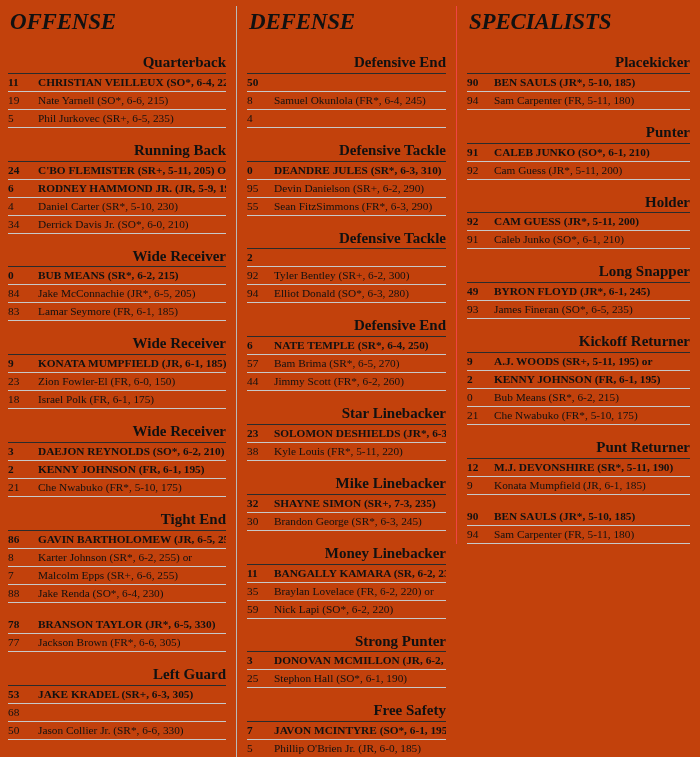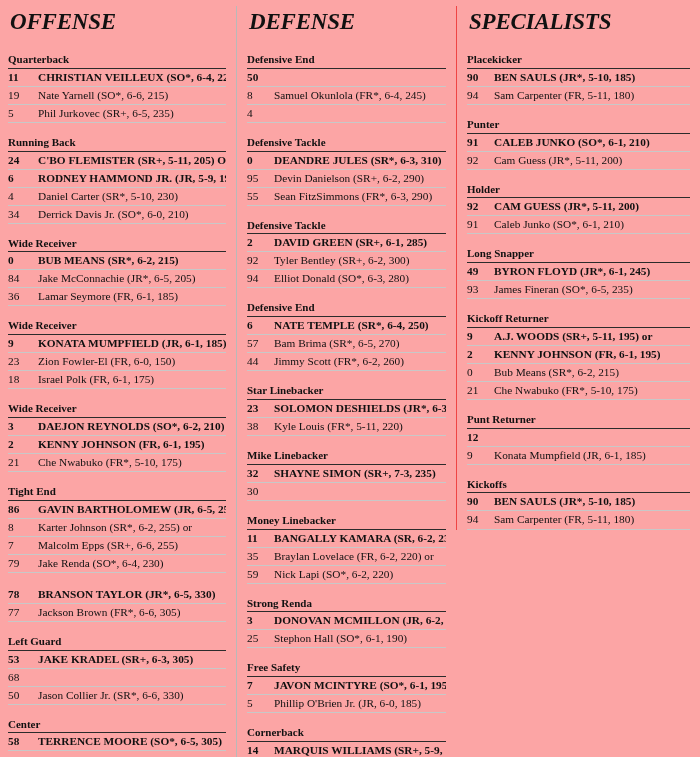--- a/index.html
+++ b/index.html
@@ -6,21 +6,21 @@
   body{
     width:700px;height:757px;
     background:#f2f2f0;
     font-family:"Liberation Serif","DejaVu Serif",serif;
     color:#111;
     overflow:hidden;
   }
   .page{
     position:relative;
     width:700px;height:757px;
-    background:#fca5a5;
+    background:#c2410c;
     box-sizing:border-box;
     padding:6px 8px 0 8px;
   }
   .columns{
     display:flex;
     align-items:flex-start;
     height:751px;
   }
   .col{
     box-sizing:border-box;
@@ -37,25 +37,26 @@
     letter-spacing:-0.2px;
     line-height:1;
     margin:4px 0 20px 2px;
   }
 
   .group{margin-bottom:13px;}
   .group:last-child{margin-bottom:0;}
 
   .pos-name{
     font-weight:bold;
-    font-size:11px;
+    font-size:15px;
     line-height:1.25;
     padding-bottom:1px;
     border-bottom:1.6px solid #2b2b2b;
     margin-bottom:0;
+    text-align:right;
   }
 
   .row{
     display:flex;
     align-items:baseline;
     font-size:11.3px;
     line-height:1.33;
     padding:1px 0 1px 0;
     border-bottom:1px solid #c8c8c8;
     white-space:nowrap;
@@ -118,21 +119,21 @@
           <div class="pos-name">Wide Receiver</div>
           <div class="row starter">
             <span class="num">0</span>
             <span class="player">BUB MEANS (SR*, 6-2, 215)</span>
           </div>
           <div class="row">
             <span class="num">84</span>
             <span class="player">Jake McConnachie (JR*, 6-5, 205)</span>
           </div>
           <div class="row">
-            <span class="num">36</span>
+            <span class="num">83</span>
             <span class="player">Lamar Seymore (FR, 6-1, 185)</span>
           </div>
         </div>
         <div class="group">
           <div class="pos-name">Wide Receiver</div>
           <div class="row starter">
             <span class="num">9</span>
             <span class="player">KONATA MUMPFIELD (JR, 6-1, 185)</span>
           </div>
           <div class="row">
@@ -167,21 +168,21 @@
           </div>
           <div class="row">
             <span class="num">8</span>
             <span class="player">Karter Johnson (SR*, 6-2, 255) or</span>
           </div>
           <div class="row">
             <span class="num">7</span>
             <span class="player">Malcolm Epps (SR+, 6-6, 255)</span>
           </div>
           <div class="row">
-            <span class="num">79</span>
+            <span class="num">88</span>
             <span class="player">Jake Renda (SO*, 6-4, 230)</span>
           </div>
         </div>
         <div class="group">
           <div class="row starter">
             <span class="num">78</span>
             <span class="player">BRANSON TAYLOR (JR*, 6-5, 330)</span>
           </div>
           <div class="row">
             <span class="num">77</span>
@@ -237,21 +238,20 @@
           </div>
           <div class="row">
             <span class="num">55</span>
             <span class="player">Sean FitzSimmons (FR*, 6-3, 290)</span>
           </div>
         </div>
         <div class="group">
           <div class="pos-name">Defensive Tackle</div>
           <div class="row starter">
             <span class="num">2</span>
-            <span class="player">DAVID GREEN (SR+, 6-1, 285)</span>
           </div>
           <div class="row">
             <span class="num">92</span>
             <span class="player">Tyler Bentley (SR+, 6-2, 300)</span>
           </div>
           <div class="row">
             <span class="num">94</span>
             <span class="player">Elliot Donald (SO*, 6-3, 280)</span>
           </div>
         </div>
@@ -282,39 +282,40 @@
           </div>
         </div>
         <div class="group">
           <div class="pos-name">Mike Linebacker</div>
           <div class="row starter">
             <span class="num">32</span>
             <span class="player">SHAYNE SIMON (SR+, 7-3, 235)</span>
           </div>
           <div class="row">
             <span class="num">30</span>
+            <span class="player">Brandon George (SR*, 6-3, 245)</span>
           </div>
         </div>
         <div class="group">
           <div class="pos-name">Money Linebacker</div>
           <div class="row starter">
             <span class="num">11</span>
             <span class="player">BANGALLY KAMARA (SR, 6-2, 230)</span>
           </div>
           <div class="row">
             <span class="num">35</span>
             <span class="player">Braylan Lovelace (FR, 6-2, 220) or</span>
           </div>
           <div class="row">
             <span class="num">59</span>
             <span class="player">Nick Lapi (SO*, 6-2, 220)</span>
           </div>
         </div>
         <div class="group">
-          <div class="pos-name">Strong Renda</div>
+          <div class="pos-name">Strong Punter</div>
           <div class="row starter">
             <span class="num">3</span>
             <span class="player">DONOVAN MCMILLON (JR, 6-2, 210)</span>
           </div>
           <div class="row">
             <span class="num">25</span>
             <span class="player">Stephon Hall (SO*, 6-1, 190)</span>
           </div>
         </div>
         <div class="group">
@@ -398,28 +399,28 @@
           </div>
           <div class="row">
             <span class="num">21</span>
             <span class="player">Che Nwabuko (FR*, 5-10, 175)</span>
           </div>
         </div>
         <div class="group">
           <div class="pos-name">Punt Returner</div>
           <div class="row starter">
             <span class="num">12</span>
+            <span class="player">M.J. DEVONSHIRE (SR*, 5-11, 190)</span>
           </div>
           <div class="row">
             <span class="num">9</span>
             <span class="player">Konata Mumpfield (JR, 6-1, 185)</span>
           </div>
         </div>
         <div class="group">
-          <div class="pos-name">Kickoffs</div>
           <div class="row starter">
             <span class="num">90</span>
             <span class="player">BEN SAULS (JR*, 5-10, 185)</span>
           </div>
           <div class="row">
             <span class="num">94</span>
             <span class="player">Sam Carpenter (FR, 5-11, 180)</span>
           </div>
         </div>
       </div>

